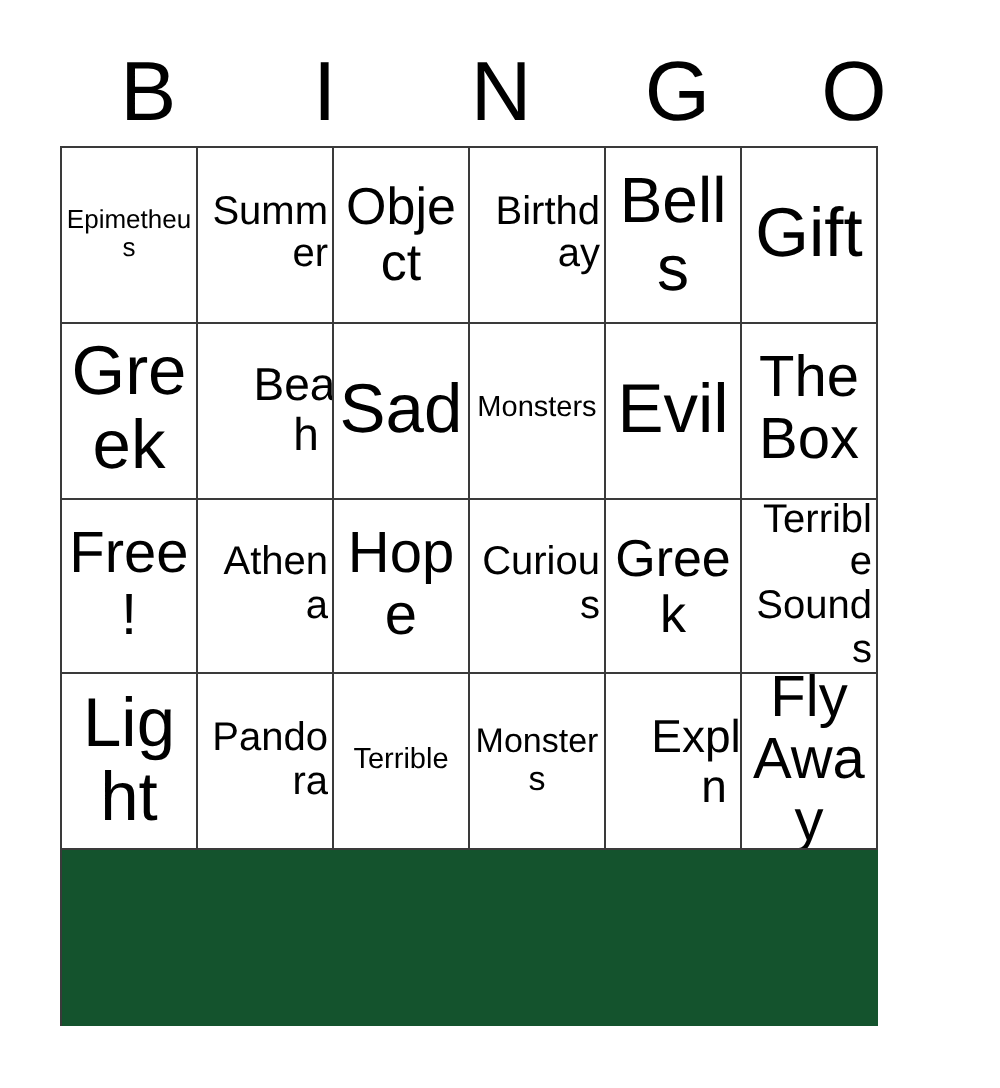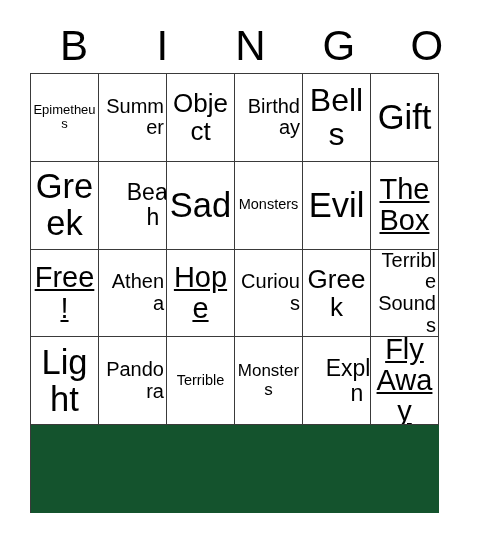--- a/index.html
+++ b/index.html
@@ -86,21 +86,21 @@
     hyphens: none;
   }
 
   
   .cell-text.size-xs  { font-size: 13px; }
   .cell-text.size-s   { font-size: 14.5px; }
   .cell-text.size-sm  { font-size: 17px; }
   .cell-text.size-m   { font-size: 20px; text-align: right; }
   .cell-text.size-ml  { font-size: 23px; margin-left: 41px; }
   .cell-text.size-l   { font-size: 26px; }
-  .cell-text.size-xl  { font-size: 29px; text-decoration: underline; }
+  .cell-text.size-xl  { font-size: 29px; }
   .cell-text.size-xxl { font-size: 32px; }
   .cell-text.size-3xl { font-size: 34.5px; }
 </style>
 </head>
 <body>
 
 <div class="card">
 
   <div class="header-row">
     <div class="header-letter">B</div>

